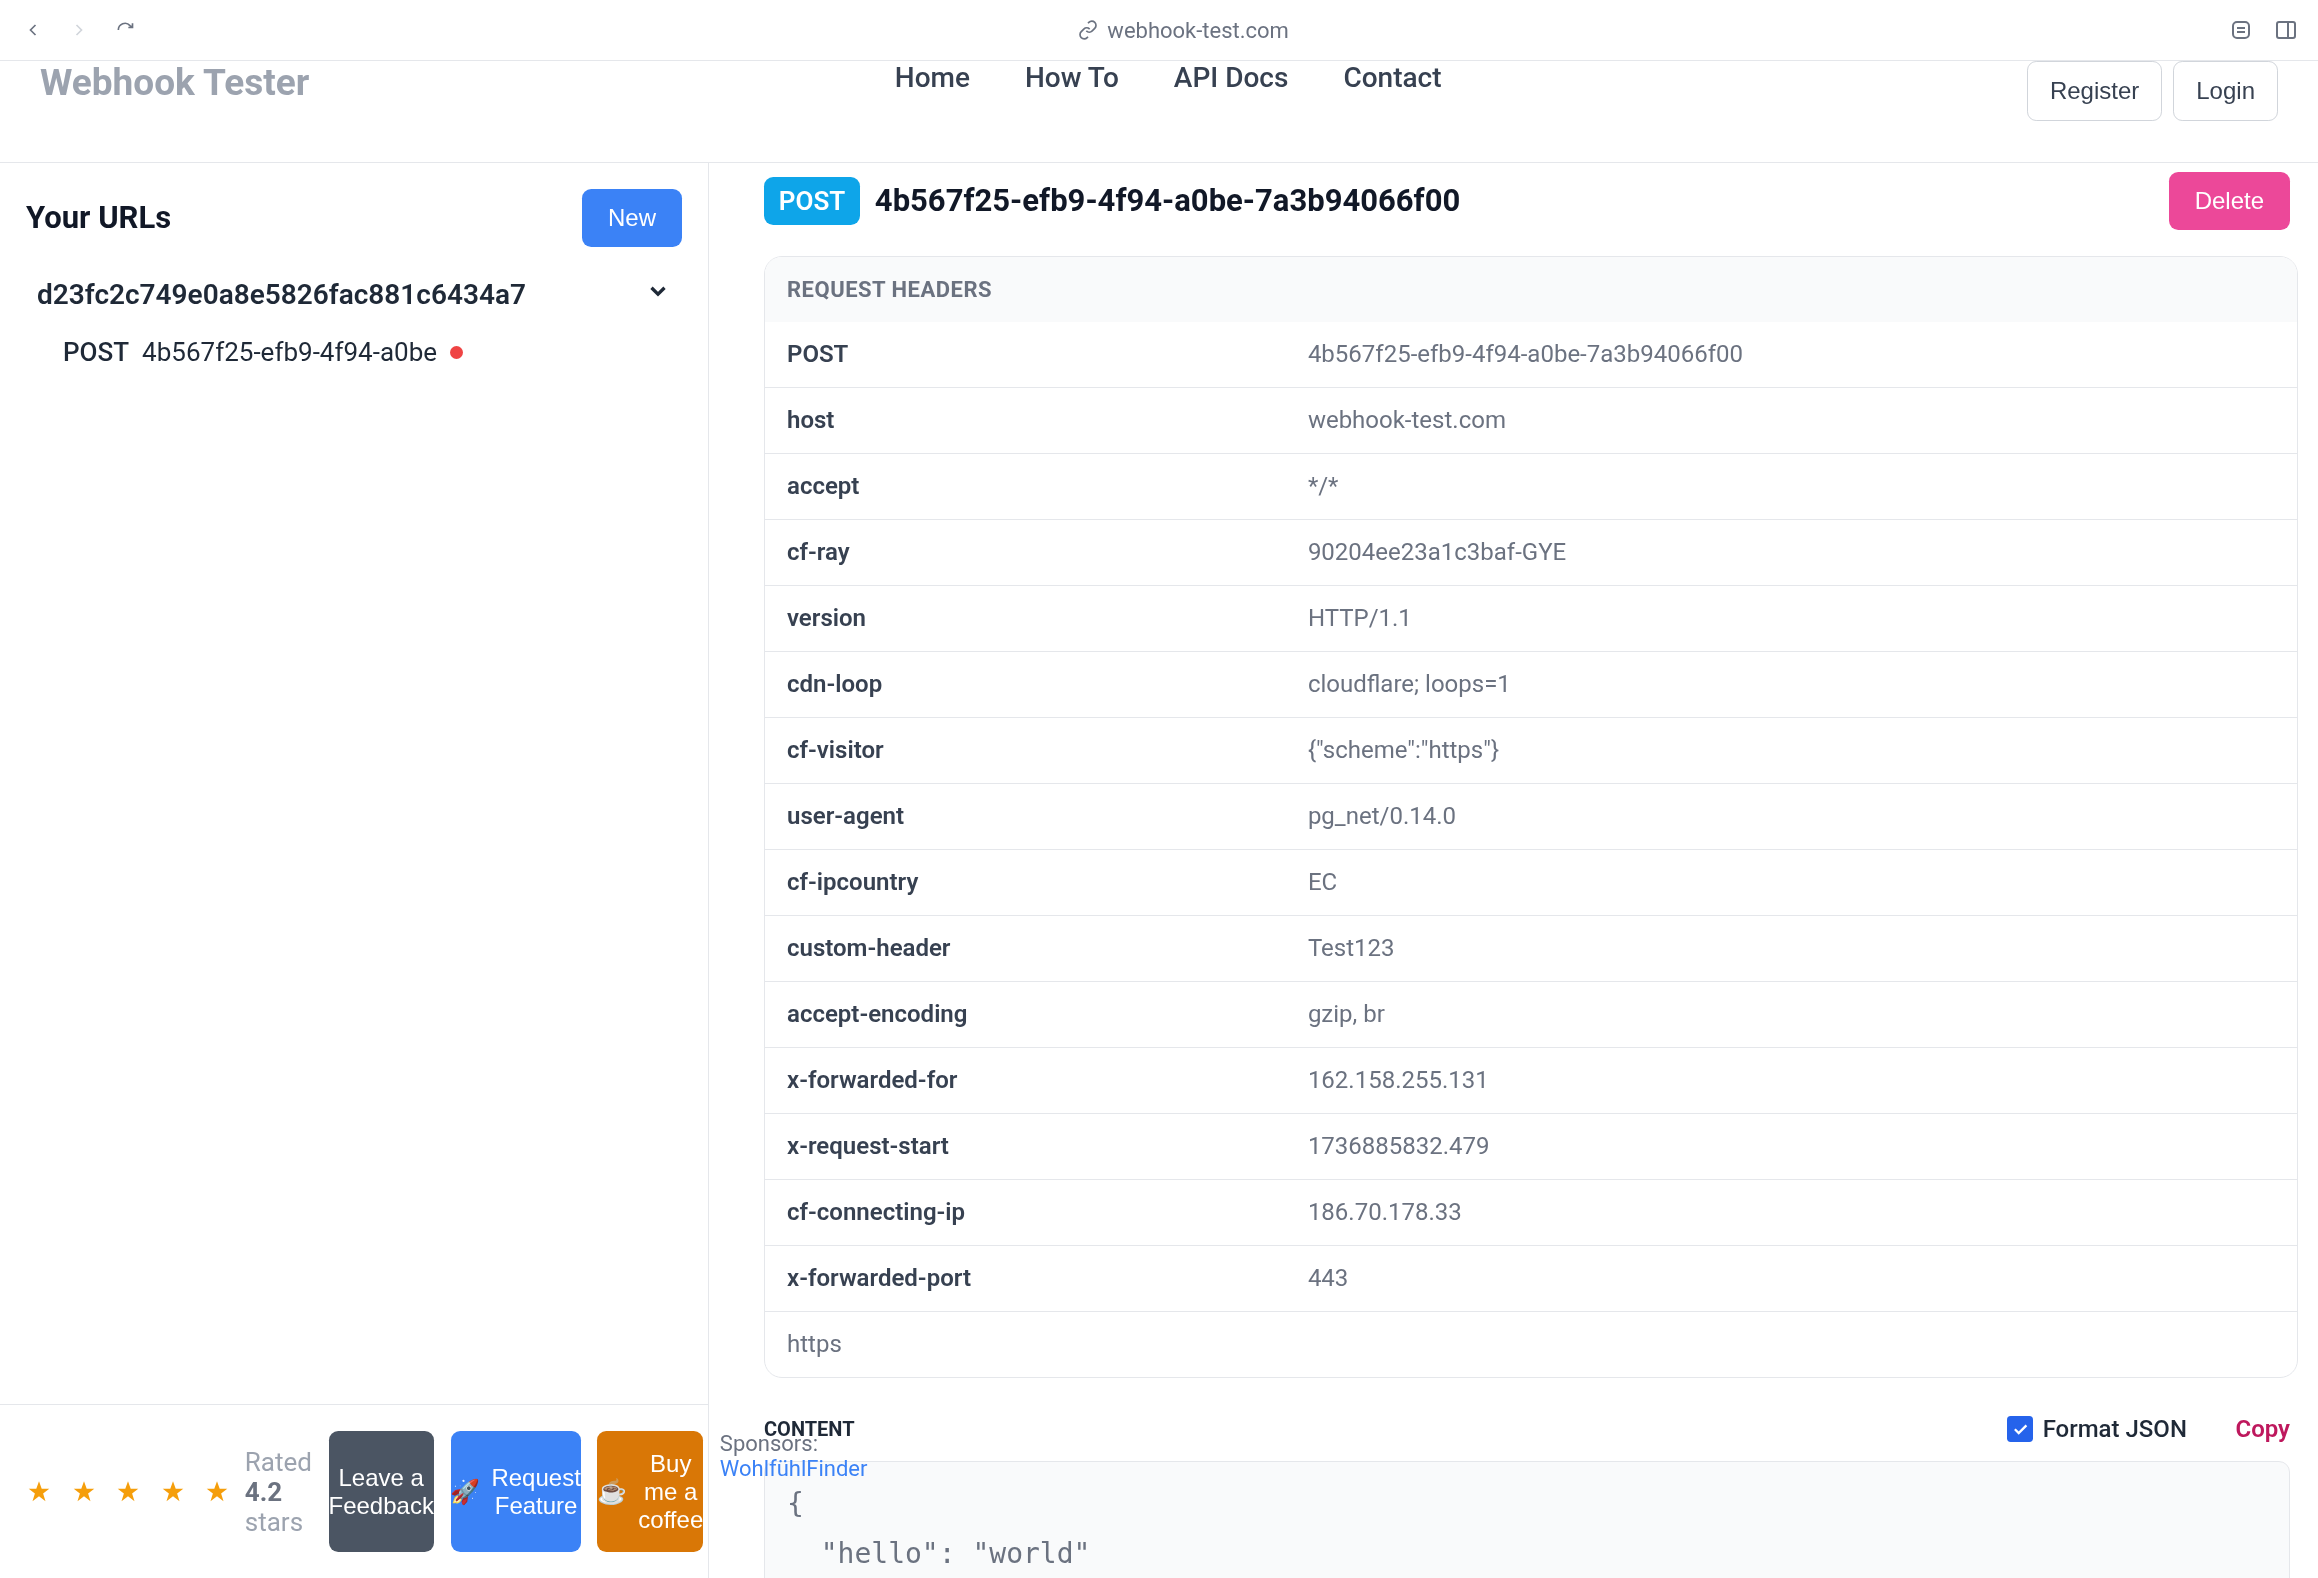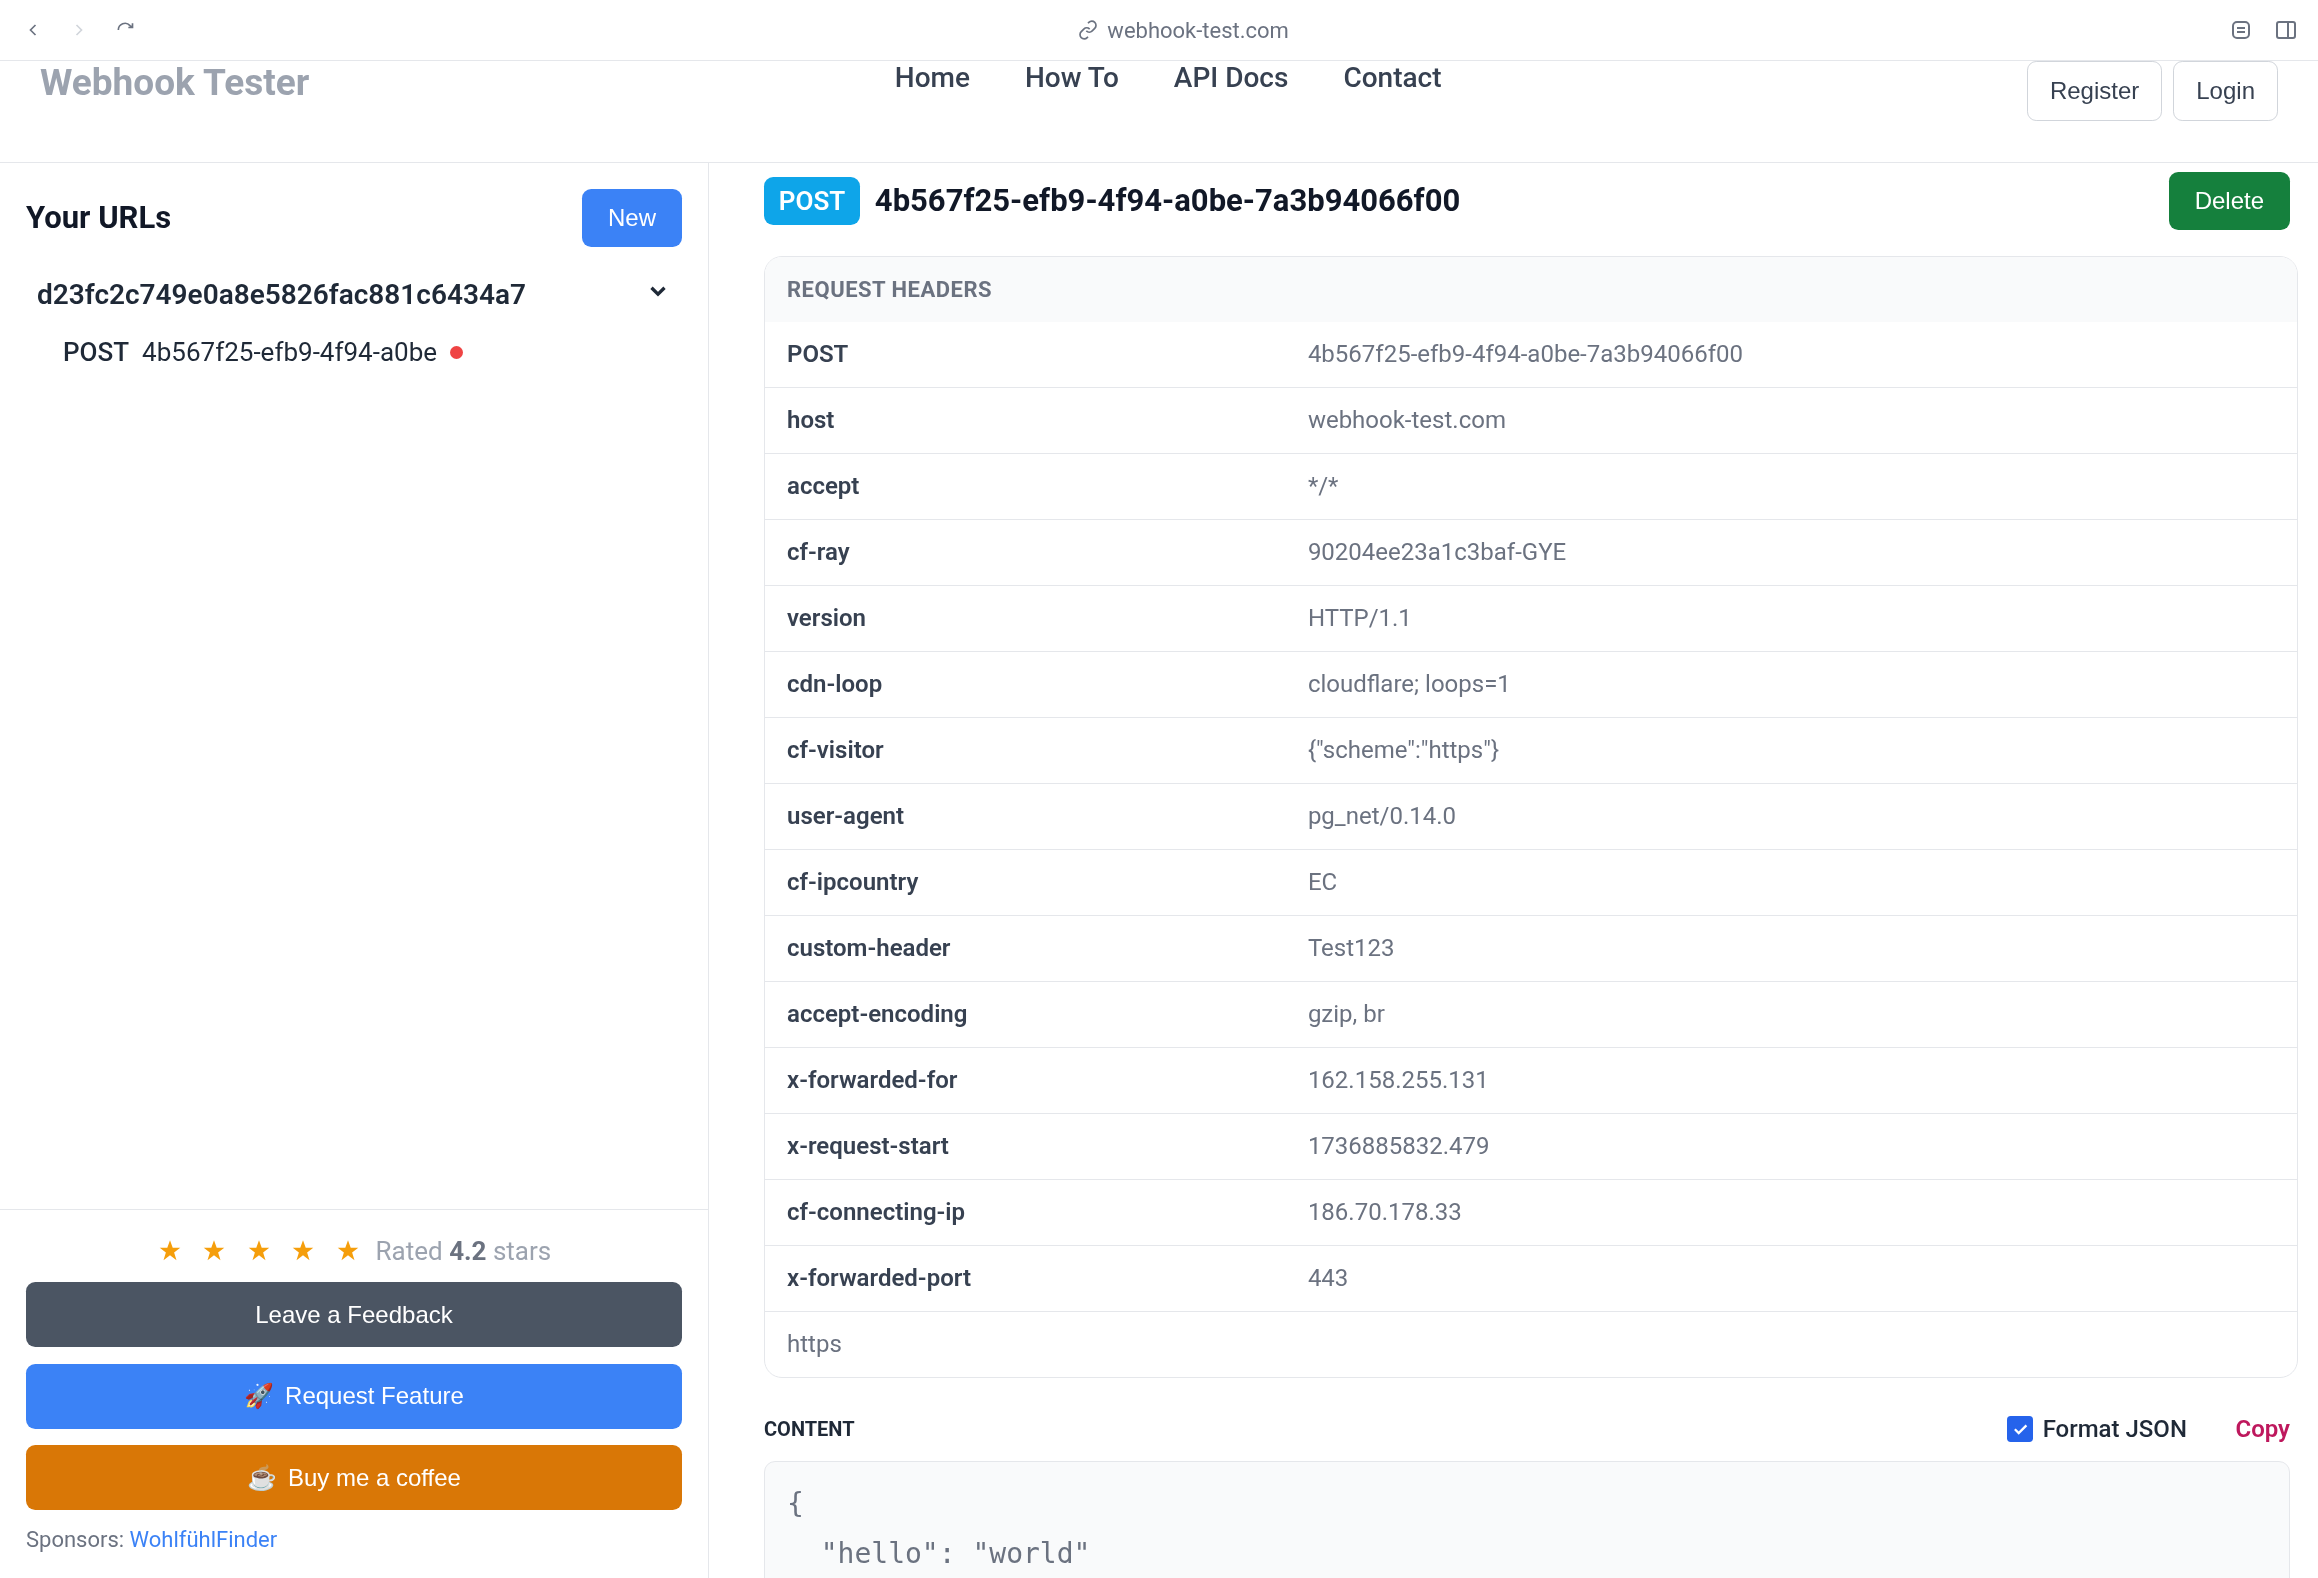--- a/index.html
+++ b/index.html
@@ -144,21 +144,21 @@
     .red-dot {
       width: 13px; height: 13px; border-radius: 50%;
       background: #ef4444;
       flex-shrink: 0;
     }
 
     .sidebar-bottom {
       border-top: 0.9px solid #e5e7eb;
       padding: 26px;
       display: flex;
-      flex-direction: column;
+      flex-direction: row;
       gap: 16.6px;
     }
     .rating-row {
       display: flex;
       align-items: center;
       justify-content: center;
       gap: 14.8px;
       font-size: 26px;
       color: #9ca3af;
     }
@@ -202,21 +202,21 @@
       font-weight: 600;
       padding: 9.2px 14.8px;
       border-radius: 9.2px;
     }
     .req-id {
       font-size: 31px;
       font-weight: 700;
       color: #111827;
     }
     .btn-danger {
-      background: #15803d;
+      background: #ec4899;
       color: #fff;
       border: none;
       font-size: 24px;
       font-weight: 500;
       padding: 14.8px 26px;
       border-radius: 9.2px;
       cursor: pointer;
     }
 
     .headers-card {

